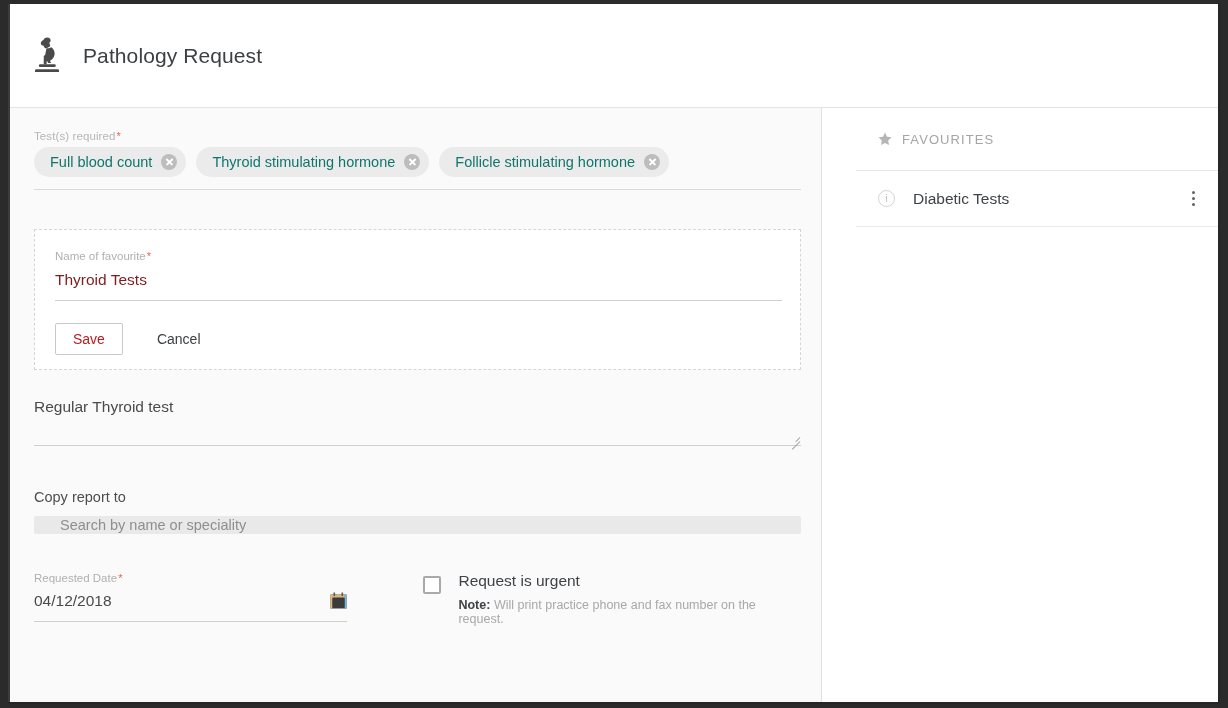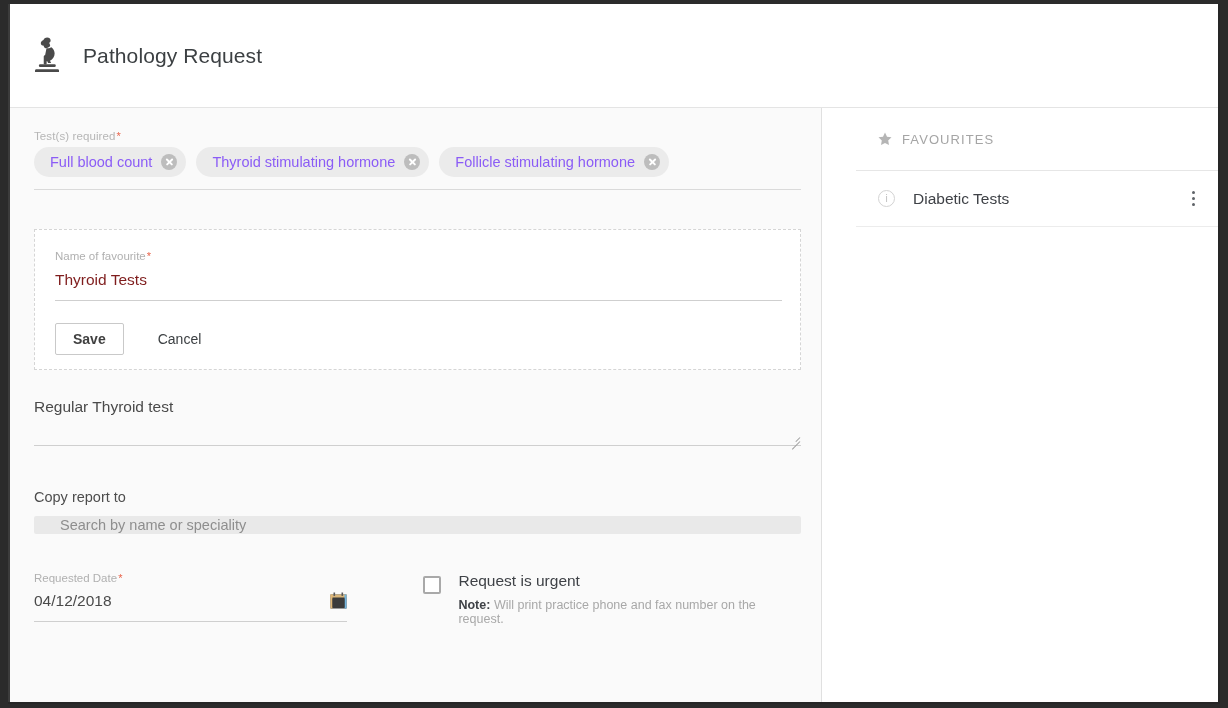--- a/index.html
+++ b/index.html
@@ -69,21 +69,21 @@
   .req-star { color: #e8634a; font-size: 11px; margin-left: 1px; }
   .chip-row {
     display: flex; align-items: center; gap: 10px;
     padding-bottom: 12px;
     border-bottom: 1px solid #dadada;
     width: 767px;
   }
   .chip {
     display: inline-flex; align-items: center;
     height: 30px; border-radius: 15px;
-    background: #ebebeb; color: #8b5cf6;
+    background: #ebebeb; color: #0f766e;
     font-size: 14.5px; padding: 0 9px 0 16px;
   }
   .chip-remove-icon {
     width: 16px; height: 16px; border-radius: 50%;
     background: #bdbdbd; margin-left: 9px;
     position: relative; flex: none; cursor: pointer;
   }
   .chip-remove-icon::before, .chip-remove-icon::after {
     content: ""; position: absolute; left: 3.6px; top: 7.3px;
     width: 9px; height: 1.6px; background: #ffffff; border-radius: 1px;
@@ -103,23 +103,23 @@
   .fav-name-label { font-size: 11.5px; color: #b0b0b0; display: block; }
   .fav-name-value {
     font-size: 15.5px; color: #7f1d1d; margin-top: 9px;
     padding-bottom: 11px;
     border-bottom: 1px solid #cfcfcf;
     width: 727px;
   }
   .fav-actions { margin-top: 22px; display: flex; align-items: center; }
   .btn-save {
     font-family: "Liberation Sans", sans-serif;
-    font-size: 14px; color: #404040;
+    font-size: 14px; color: #b91c1c;
     background: #ffffff; border: 1px solid #c9c9c9;
-    border-radius: 2px; padding: 7px 17px; cursor: pointer; font-weight: bold;
+    border-radius: 2px; padding: 7px 17px; cursor: pointer;
   }
   .btn-cancel {
     font-family: "Liberation Sans", sans-serif;
     font-size: 14px; color: #3c4043;
     background: transparent; border: none;
     margin-left: 28px; padding: 7px 6px; cursor: pointer; text-align: center;
   }
 
   
   .notes-block { margin-top: 28px; width: 767px; position: relative; }

